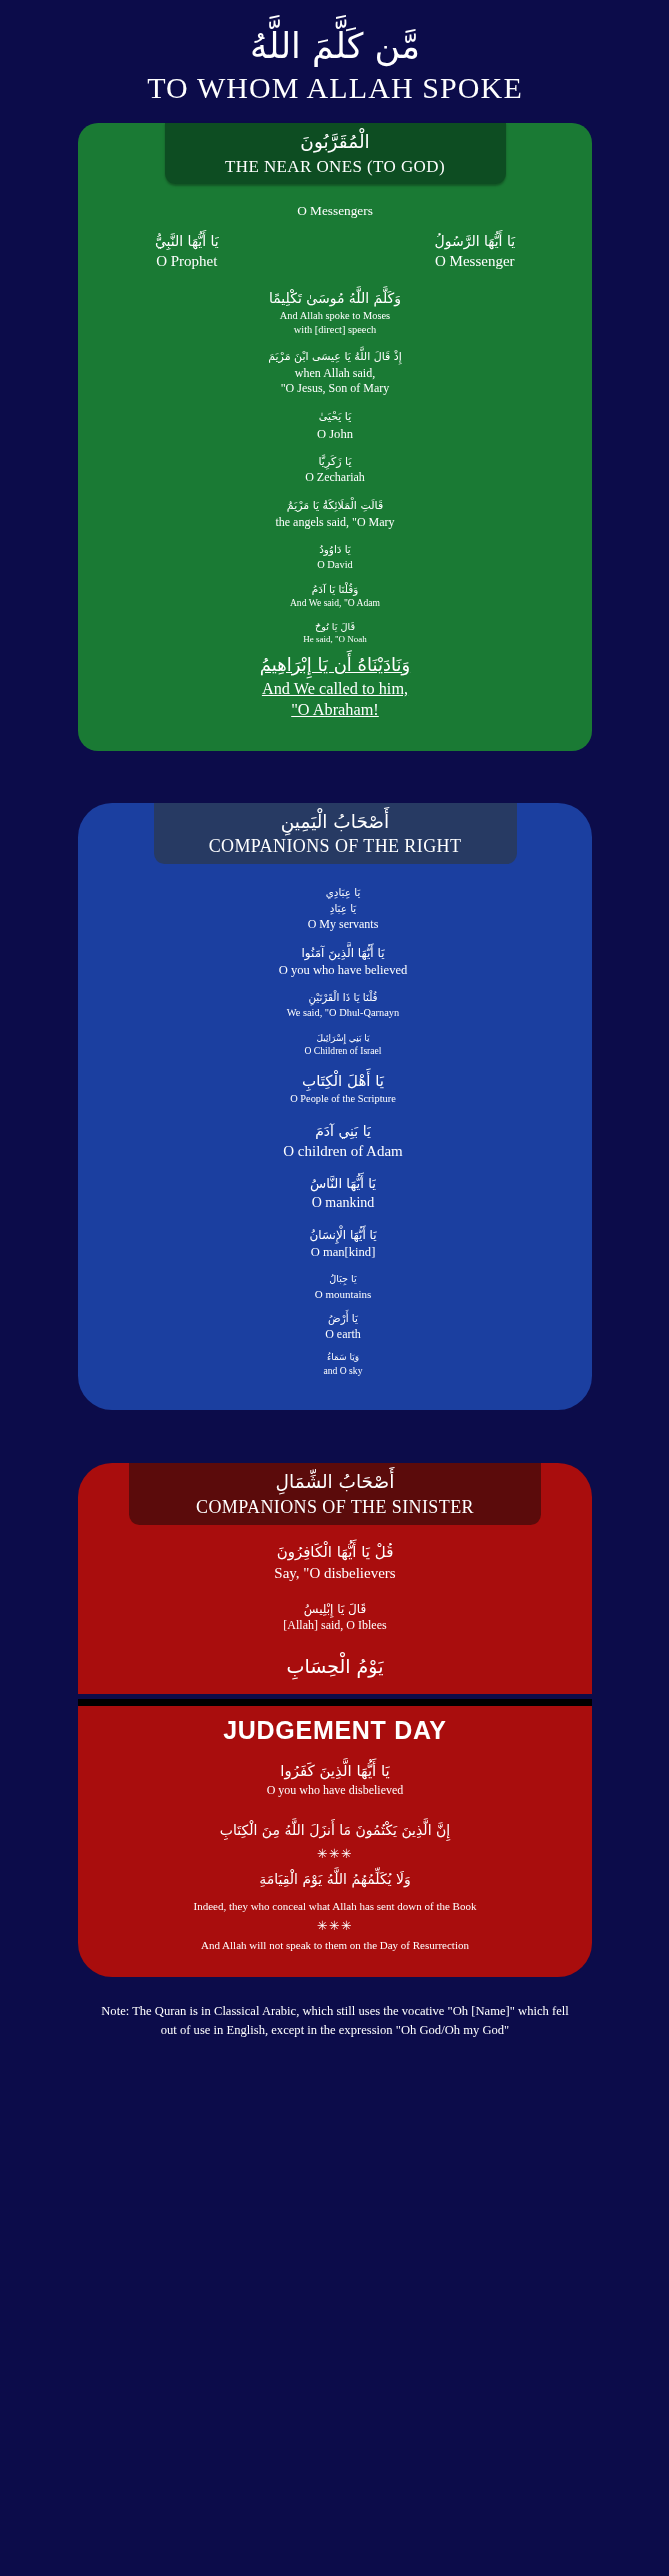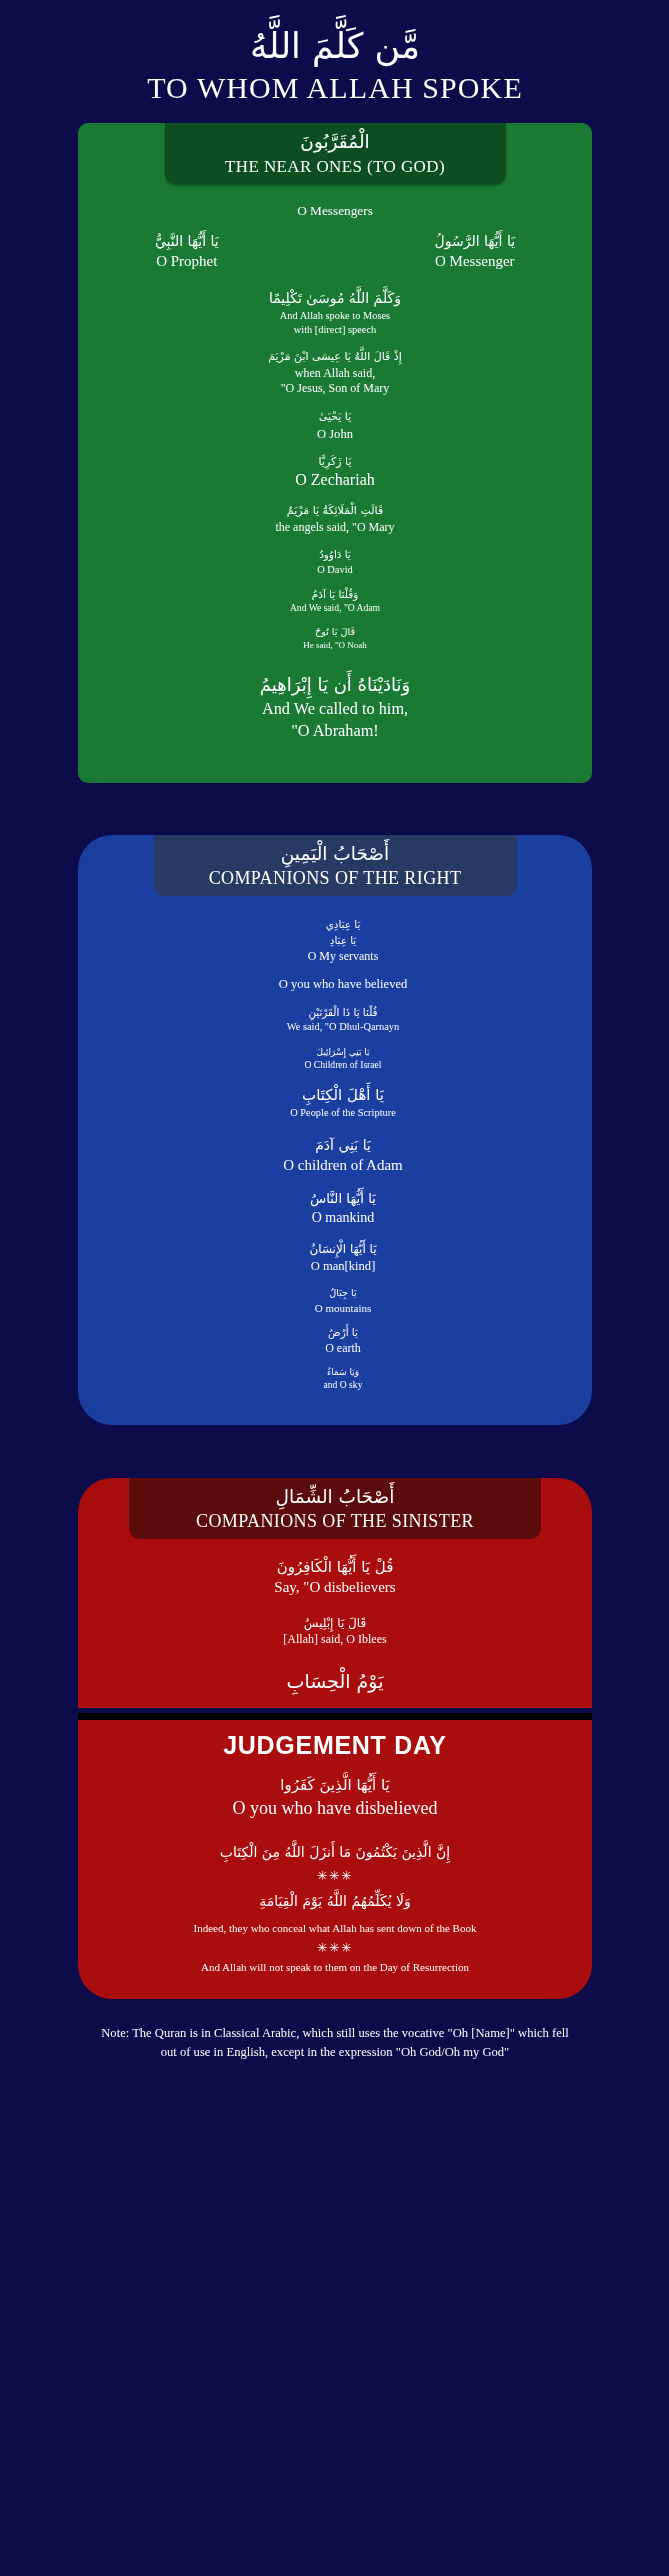--- a/index.html
+++ b/index.html
@@ -77,22 +77,22 @@
   .en {
     font-family: "Liberation Serif", serif;
     line-height: 1.3;
   }
 
   
   .green-section {
     width: 514px;
     margin: 18px auto 0 auto;
     background: #1a7a34;
-    border-radius: 10px;
-    padding: 0 0 42px 0;
+    border-radius: 20px;
+    padding: 0 0 30px 0;
   }
   .green-header {
     width: 341px;
     margin: 0 auto;
     background: #0d4d22;
     border-radius: 0 0 10.4px 10.4px;
     padding: 6px 0 7.4px 0;
     box-shadow: 0 1.5px 2.2px rgba(0,0,0,0.3);
   }
   .green-header .header-arabic { font-size: 18.5px; }
@@ -223,21 +223,21 @@
 "O Jesus, Son of Mary</div>
       </div>
 
       <div class="entry" style="margin-top:12px;">
         <div class="ar" style="font-size:11px;">يَا يَحْيَىٰ</div>
         <div class="en" style="font-size:12.6px;">O John</div>
       </div>
 
       <div class="entry" style="margin-top:12px;">
         <div class="ar" style="font-size:11px;">يَا زَكَرِيَّا</div>
-        <div class="en" style="font-size:16px;">O Zechariah</div>
+        <div class="en" style="font-size:12px;">O Zechariah</div>
       </div>
 
       <div class="entry" style="margin-top:12px;">
         <div class="ar" style="font-size:11px;">قَالَتِ الْمَلَائِكَةُ يَا مَرْيَمُ</div>
         <div class="en" style="font-size:12px;">the angels said, "O Mary</div>
       </div>
 
       <div class="entry" style="margin-top:12px;">
         <div class="ar" style="font-size:10.4px;">يَا دَاوُودُ</div>
         <div class="en" style="font-size:10.4px;">O David</div>
@@ -246,21 +246,21 @@
       <div class="entry" style="margin-top:10.4px;">
         <div class="ar" style="font-size:10.4px;">وَقُلْنَا يَا آدَمُ</div>
         <div class="en" style="font-size:9.6px;">And We said, "O Adam</div>
       </div>
 
       <div class="entry" style="margin-top:10.4px;">
         <div class="ar" style="font-size:9.6px;">قَالَ يَا نُوحُ</div>
         <div class="en" style="font-size:9px;">He said, "O Noah</div>
       </div>
 
-      <div class="entry" style="margin-top:20px;">
+      <div class="entry" style="margin-top:5px;text-decoration:underline;">
         <div class="ar" style="font-size:18px;">وَنَادَيْنَاهُ أَن يَا إِبْرَاهِيمُ</div>
         <div class="en" style="font-size:16.3px; white-space:pre-line;">And We called to him,
 "O Abraham!</div>
       </div>
 
     </div>
   </div>
 
   <div class="section blue-section">
     <div class="blue-header section-header">
@@ -270,20 +270,21 @@
 
     <div style="padding-top:15px;padding-left:16px;">
 
       <div class="entry" style="margin-top:6px;">
         <div class="ar" style="font-size:10.4px; white-space:pre-line;">يَا عِبَادِي
 يَا عِبَادِ</div>
         <div class="en" style="font-size:12px;">O My servants</div>
       </div>
 
       <div class="entry" style="margin-top:12px;">
+        <div class="ar" style="font-size:12px;">يَا أَيُّهَا الَّذِينَ آمَنُوا</div>
         <div class="en" style="font-size:12.6px;">O you who have believed</div>
       </div>
 
       <div class="entry" style="margin-top:12px;">
         <div class="ar" style="font-size:10.4px;">قُلْنَا يَا ذَا الْقَرْنَيْنِ</div>
         <div class="en" style="font-size:10.4px;">We said, "O Dhul-Qarnayn</div>
       </div>
 
       <div class="entry" style="margin-top:12px;">
         <div class="ar" style="font-size:9px;">يَا بَنِي إِسْرَائِيلَ</div>
@@ -349,21 +350,21 @@
     </div>
   </div>
 
   <div class="divider-bar"></div>
 
   <div class="red-section-2">
     <div class="judgement">JUDGEMENT DAY</div>
 
     <div class="entry" style="margin-top:10.4px;">
       <div class="ar" style="font-size:15px;">يَا أَيُّهَا الَّذِينَ كَفَرُوا</div>
-      <div class="en" style="font-size:18px;">O you who have disbelieved</div>
+      <div class="en" style="font-size:12px;">O you who have disbelieved</div>
     </div>
 
     <div class="entry" style="margin-top:22px;">
       <div class="ar" style="font-size:14px;">إِنَّ الَّذِينَ يَكْتُمُونَ مَا أَنزَلَ اللَّهُ مِنَ الْكِتَابِ</div>
     </div>
 
     <div class="stars">✳✳✳</div>
 
     <div class="entry" style="margin-top:7.4px;">
       <div class="ar" style="font-size:14px;">وَلَا يُكَلِّمُهُمُ اللَّهُ يَوْمَ الْقِيَامَةِ</div>

